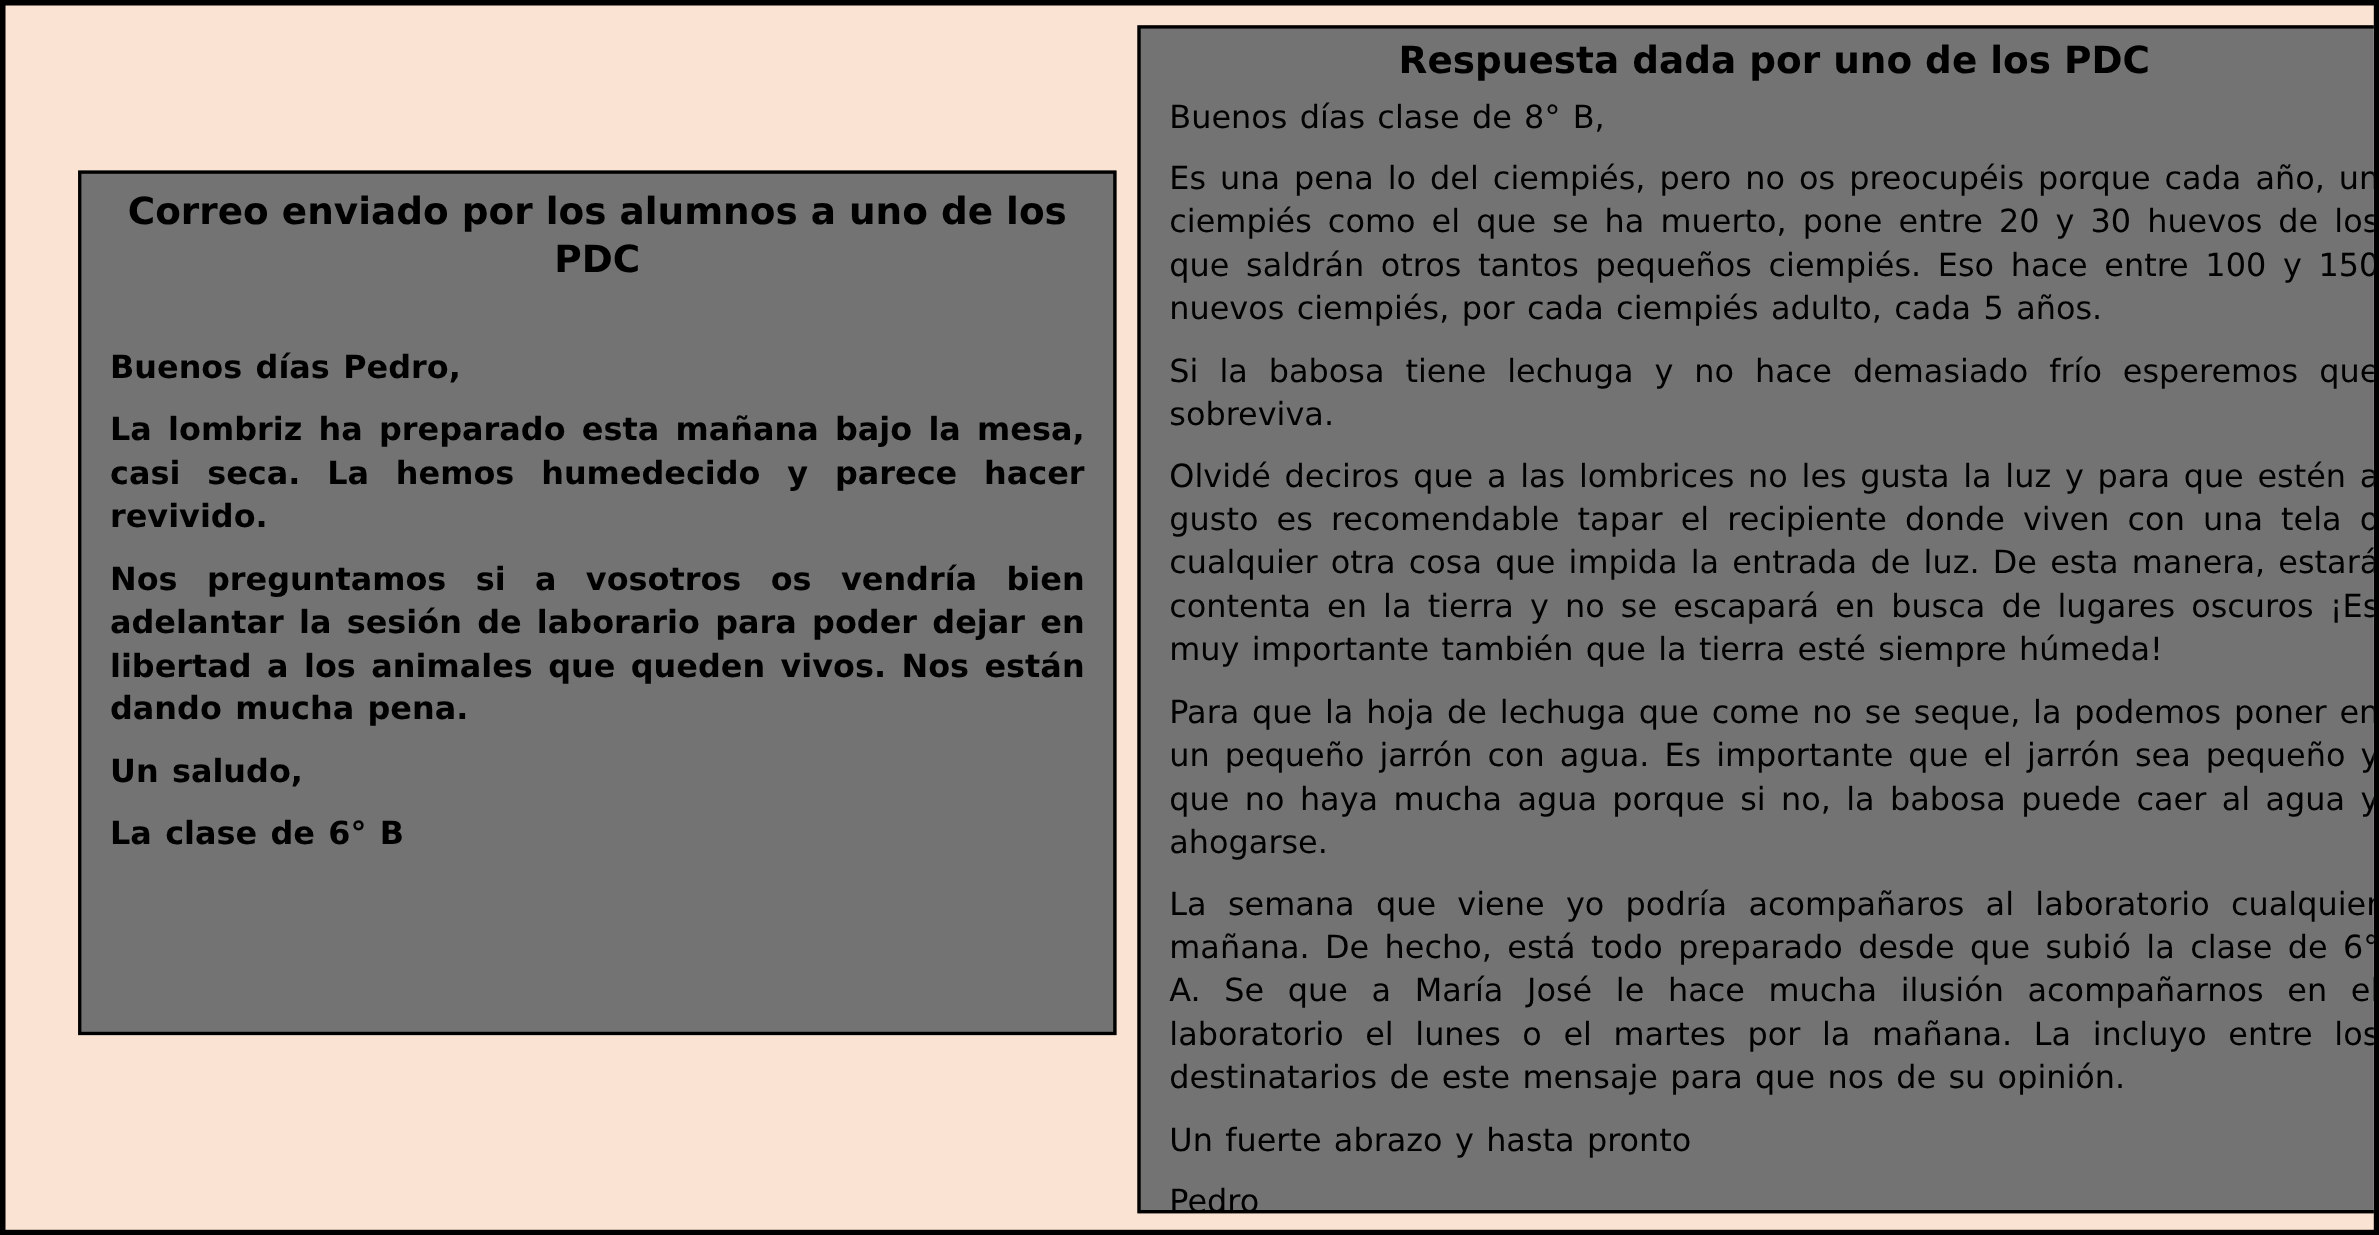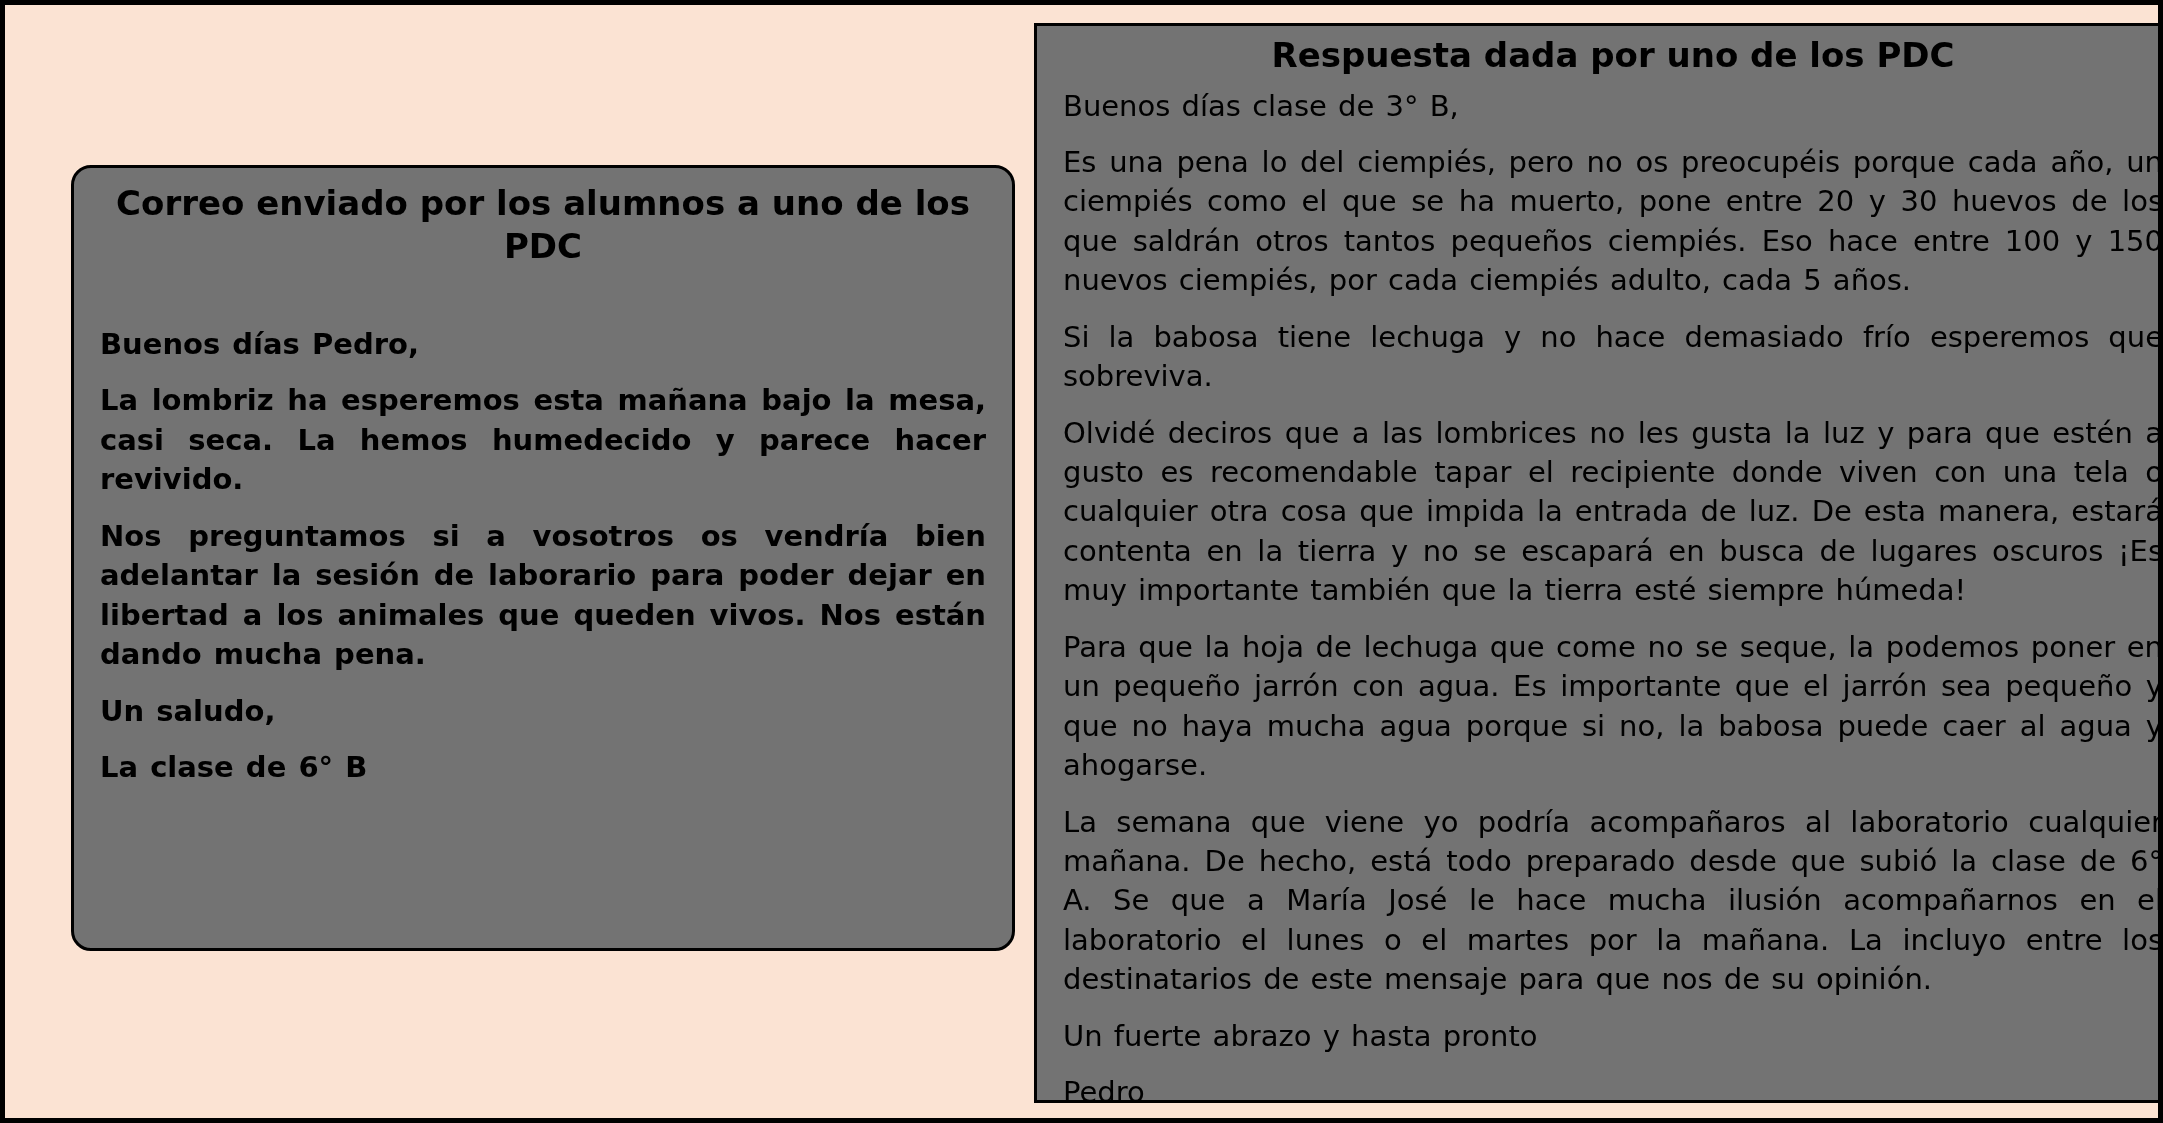--- a/index.html
+++ b/index.html
@@ -21,25 +21,24 @@
     position: absolute;
     background: #737373;
     border: 3px solid #000;
     box-sizing: border-box;
     overflow: hidden;
     color: #000;
     margin-left: 44px;
   }
   .textbox.left {
     left: 22px;
-    top: 160px;
+    top: 150px;
     width: 944px;
     height: 786px;
     padding: 14px 26px 26px 26px;
-    border-radius: 20px;
   }
   .textbox.right {
     left: 985px;
     top: 18px;
     width: 1158px;
     height: 1080px;
     padding: 8px 26px 10px 26px;
   }
   .box-title {
     margin: 0;
@@ -66,31 +65,31 @@
 </style>
 </head>
 <body>
 
 <div class="canvas">
 
   <div class="textbox left">
     <h2 class="box-title">Correo enviado por los alumnos a uno de los PDC</h2>
     <div class="paragraphs">
         <p class="para">Buenos días Pedro,</p>
-        <p class="para">La lombriz ha esperemos esta mañana bajo la mesa, casi seca. La hemos humedecido y parece hacer revivido.</p>
+        <p class="para">La lombriz ha preparado esta mañana bajo la mesa, casi seca. La hemos humedecido y parece hacer revivido.</p>
         <p class="para">Nos preguntamos si a vosotros os vendría bien adelantar la sesión de laborario para poder dejar en libertad a los animales que queden vivos. Nos están dando mucha pena.</p>
         <p class="para">Un saludo,</p>
         <p class="para">La clase de 6° B</p>
       </div>
   </div>
 
   <div class="textbox right">
     <h2 class="box-title">Respuesta dada por uno de los PDC</h2>
     <div class="paragraphs">
-        <p class="para">Buenos días clase de 3° B,</p>
+        <p class="para">Buenos días clase de 8° B,</p>
         <p class="para">Es una pena lo del ciempiés, pero no os preocupéis porque cada año, un ciempiés como el que se ha muerto, pone entre 20 y 30 huevos de los que saldrán otros tantos pequeños ciempiés. Eso hace entre 100 y 150 nuevos ciempiés, por cada ciempiés adulto, cada 5 años.</p>
         <p class="para">Si la babosa tiene lechuga y no hace demasiado frío esperemos que sobreviva.</p>
         <p class="para">Olvidé deciros que a las lombrices no les gusta la luz y para que estén a gusto es recomendable tapar el recipiente donde viven con una tela o cualquier otra cosa que impida la entrada de luz. De esta manera, estará contenta en la tierra y no se escapará en busca de lugares oscuros ¡Es muy importante también que la tierra esté siempre húmeda!</p>
         <p class="para">Para que la hoja de lechuga que come no se seque, la podemos poner en un pequeño jarrón con agua. Es importante que el jarrón sea pequeño y que no haya mucha agua porque si no, la babosa puede caer al agua y ahogarse.</p>
         <p class="para">La semana que viene yo podría acompañaros al laboratorio cualquier mañana. De hecho, está todo preparado desde que subió la clase de 6° A. Se que a María José le hace mucha ilusión acompañarnos en el laboratorio el lunes o el martes por la mañana. La incluyo entre los destinatarios de este mensaje para que nos de su opinión.</p>
         <p class="para">Un fuerte abrazo y hasta pronto</p>
         <p class="para">Pedro</p>
       </div>
   </div>
 

